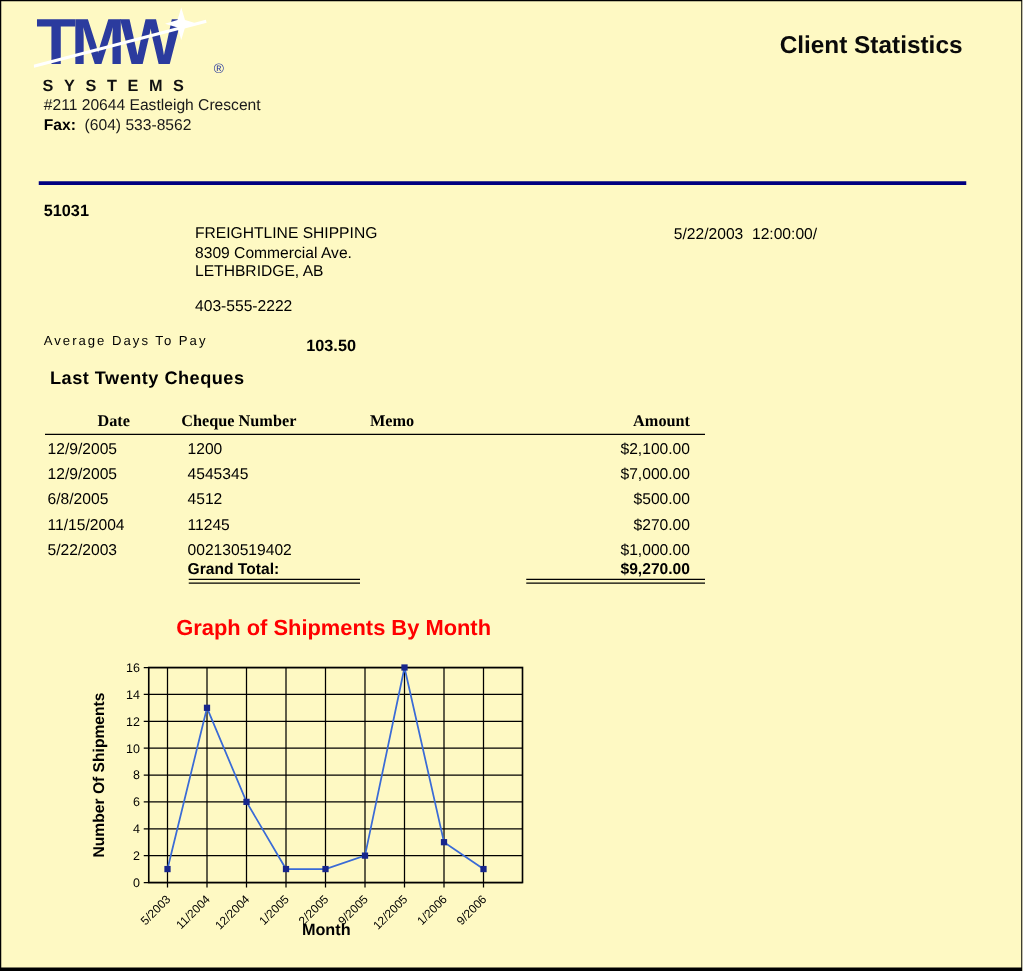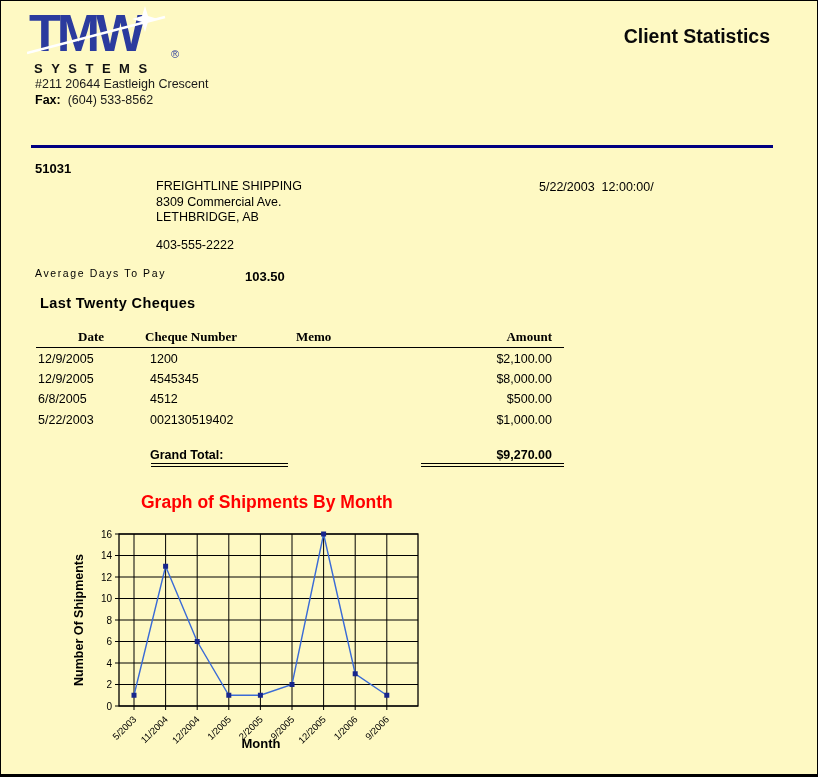--- a/index.html
+++ b/index.html
@@ -103,30 +103,36 @@
     <span class="c-date">12/9/2005</span>
     <span class="c-num">1200</span>
     <span class="c-memo"></span>
     <span class="c-amt">$2,100.00</span>
   </div>
 
   <div class="trow">
     <span class="c-date">12/9/2005</span>
     <span class="c-num">4545345</span>
     <span class="c-memo"></span>
-    <span class="c-amt">$8,000.00</span>
+    <span class="c-amt">$7,000.00</span>
   </div>
 
   <div class="trow">
     <span class="c-date">6/8/2005</span>
     <span class="c-num">4512</span>
     <span class="c-memo"></span>
     <span class="c-amt">$500.00</span>
   </div>
 
+  <div class="trow">
+    <span class="c-date">11/15/2004</span>
+    <span class="c-num">11245</span>
+    <span class="c-memo"></span>
+    <span class="c-amt">$270.00</span>
+  </div>
 
   <div class="trow">
     <span class="c-date">5/22/2003</span>
     <span class="c-num">002130519402</span>
     <span class="c-memo"></span>
     <span class="c-amt">$1,000.00</span>
   </div>
 </div>
     <div class="gtrow">
       <span class="gt-label">Grand Total:</span>

